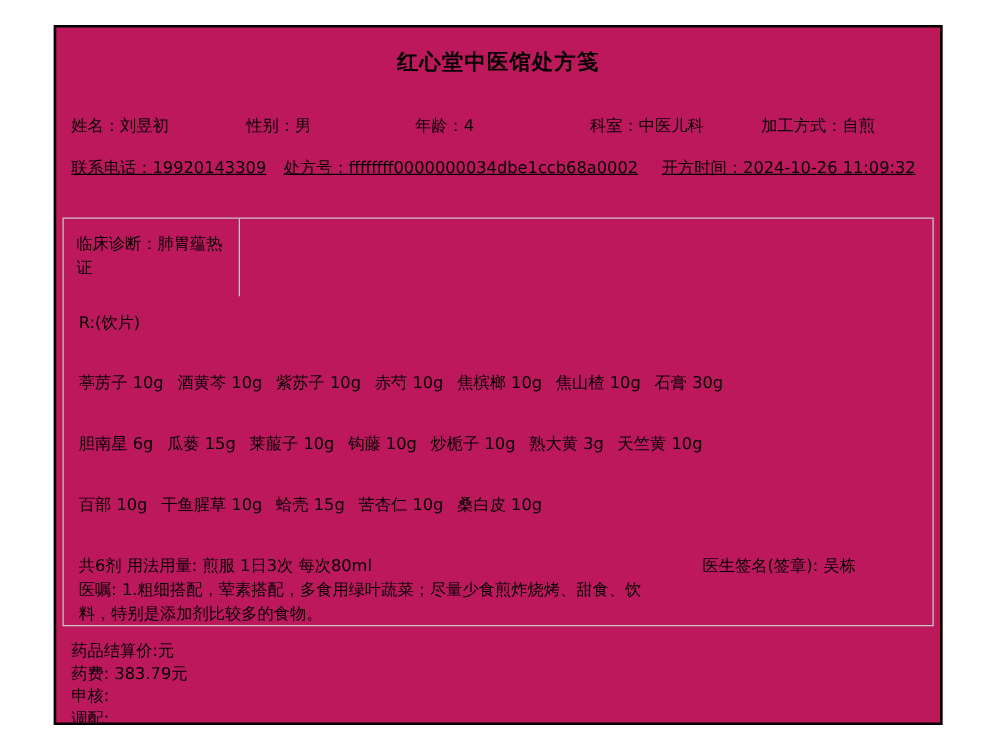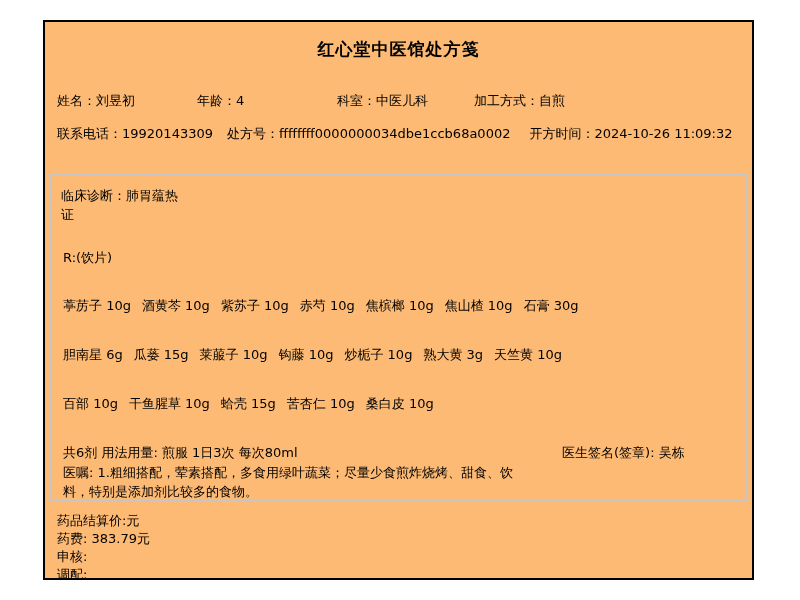--- a/index.html
+++ b/index.html
@@ -7,39 +7,39 @@
     width: 800px; height: 600px;
     background: #ffffff;
     font-family: "DejaVu Sans", "Liberation Sans", sans-serif;
     color: #000000;
   }
   .sheet {
     position: absolute;
     left: 43px; top: 20px;
     width: 711px; height: 560px;
     border: 2px solid #000000;
-    background: #fdba74;
+    background: #be185d;
     box-sizing: border-box;
     overflow: hidden;
   }
   .title {
     margin-top: 16px;
     text-align: center;
     font-size: 17px;
     font-weight: bold;
     letter-spacing: 1px;
   }
   .info-row {
     display: flex;
     margin: 0 12px;
     font-size: 13px;
     white-space: nowrap;
   }
   .info-row-1 { margin-top: 31px; }
-  .info-row-2 { margin-top: 15px; }
+  .info-row-2 { margin-top: 15px; text-decoration: underline; }
   .c1 { width: 140px; } .c2 { width: 135px; } .c3 { width: 140px; }
   .c4 { width: 137px; } .c5 { flex: 1; }
   .d1 { width: 170px; } .d2 { width: 295px; } .d3 { flex: 1; text-align: center; }
 
   .rx-table {
     margin: 31px 5px 0 5px;
     height: 327px;
     border: 1px solid #c6c6c6;
     display: flex;
     box-sizing: border-box;
@@ -78,20 +78,23 @@
 </head>
 <body>
 
 <div class="sheet">
 
   <div class="title">红心堂中医馆处方笺</div>
 
   <div class="info-row info-row-1">
     <div class="c1">
       <span>姓名：</span><span>刘昱初</span>
+    </div>
+    <div class="c2">
+      <span>性别：</span><span>男</span>
     </div>
     <div class="c3">
       <span>年龄：</span><span>4</span>
     </div>
     <div class="c4">
       <span>科室：</span><span>中医儿科</span>
     </div>
     <div class="c5">
       <span>加工方式：</span><span>自煎</span>
     </div>

